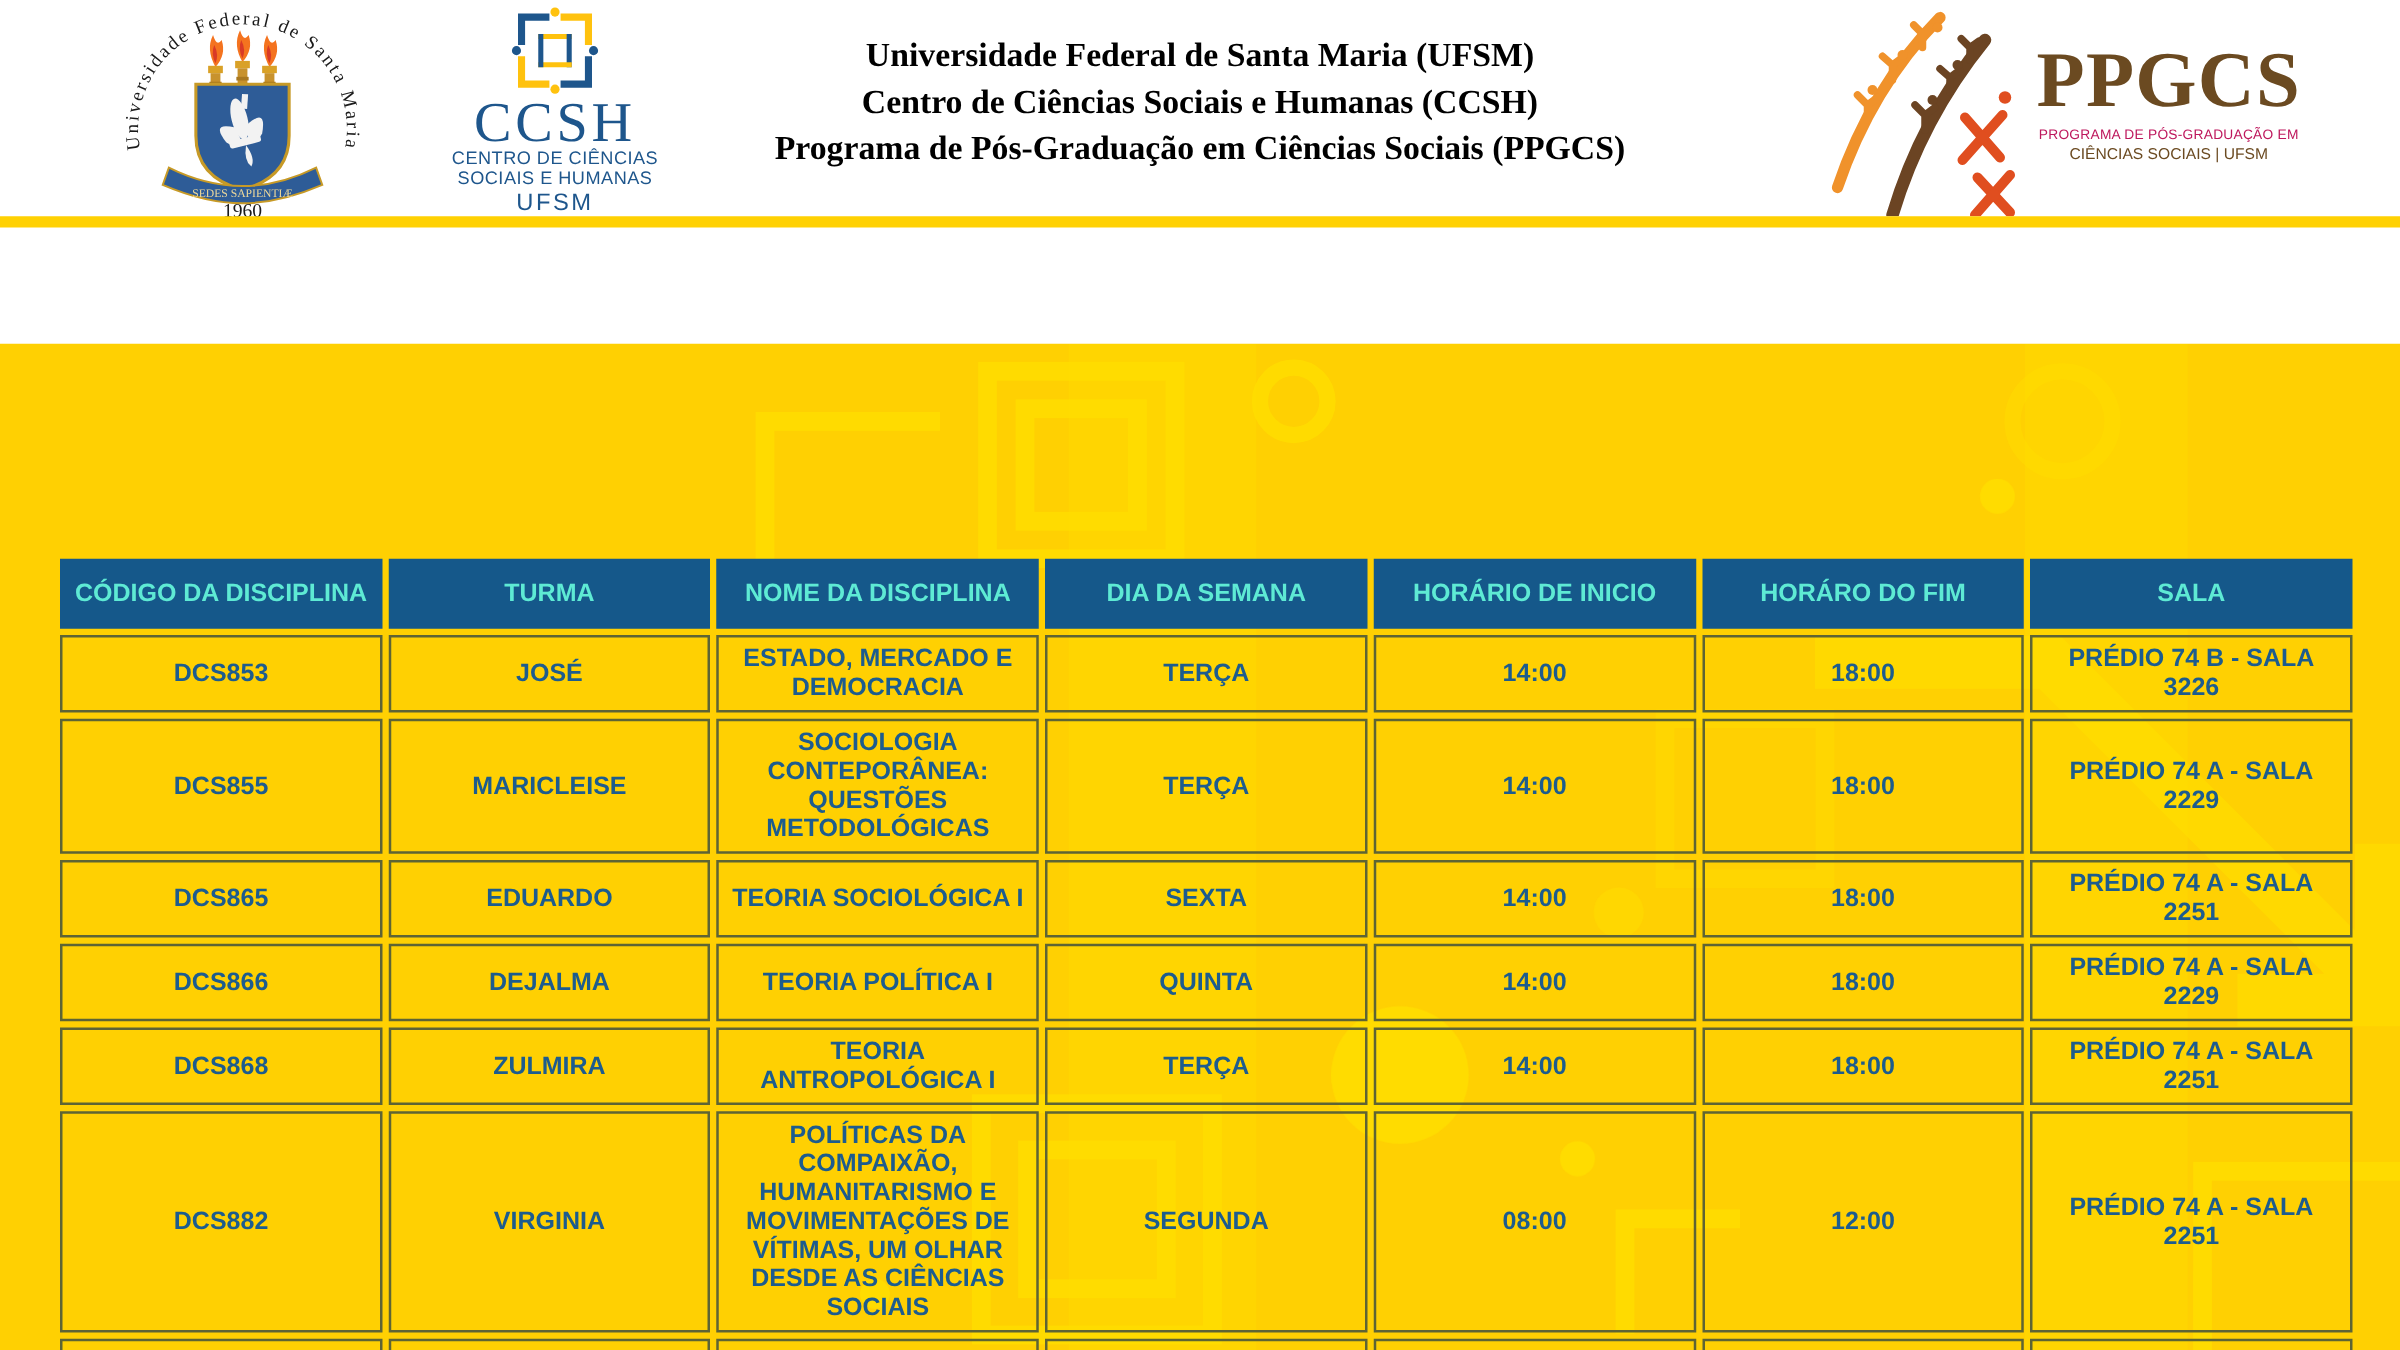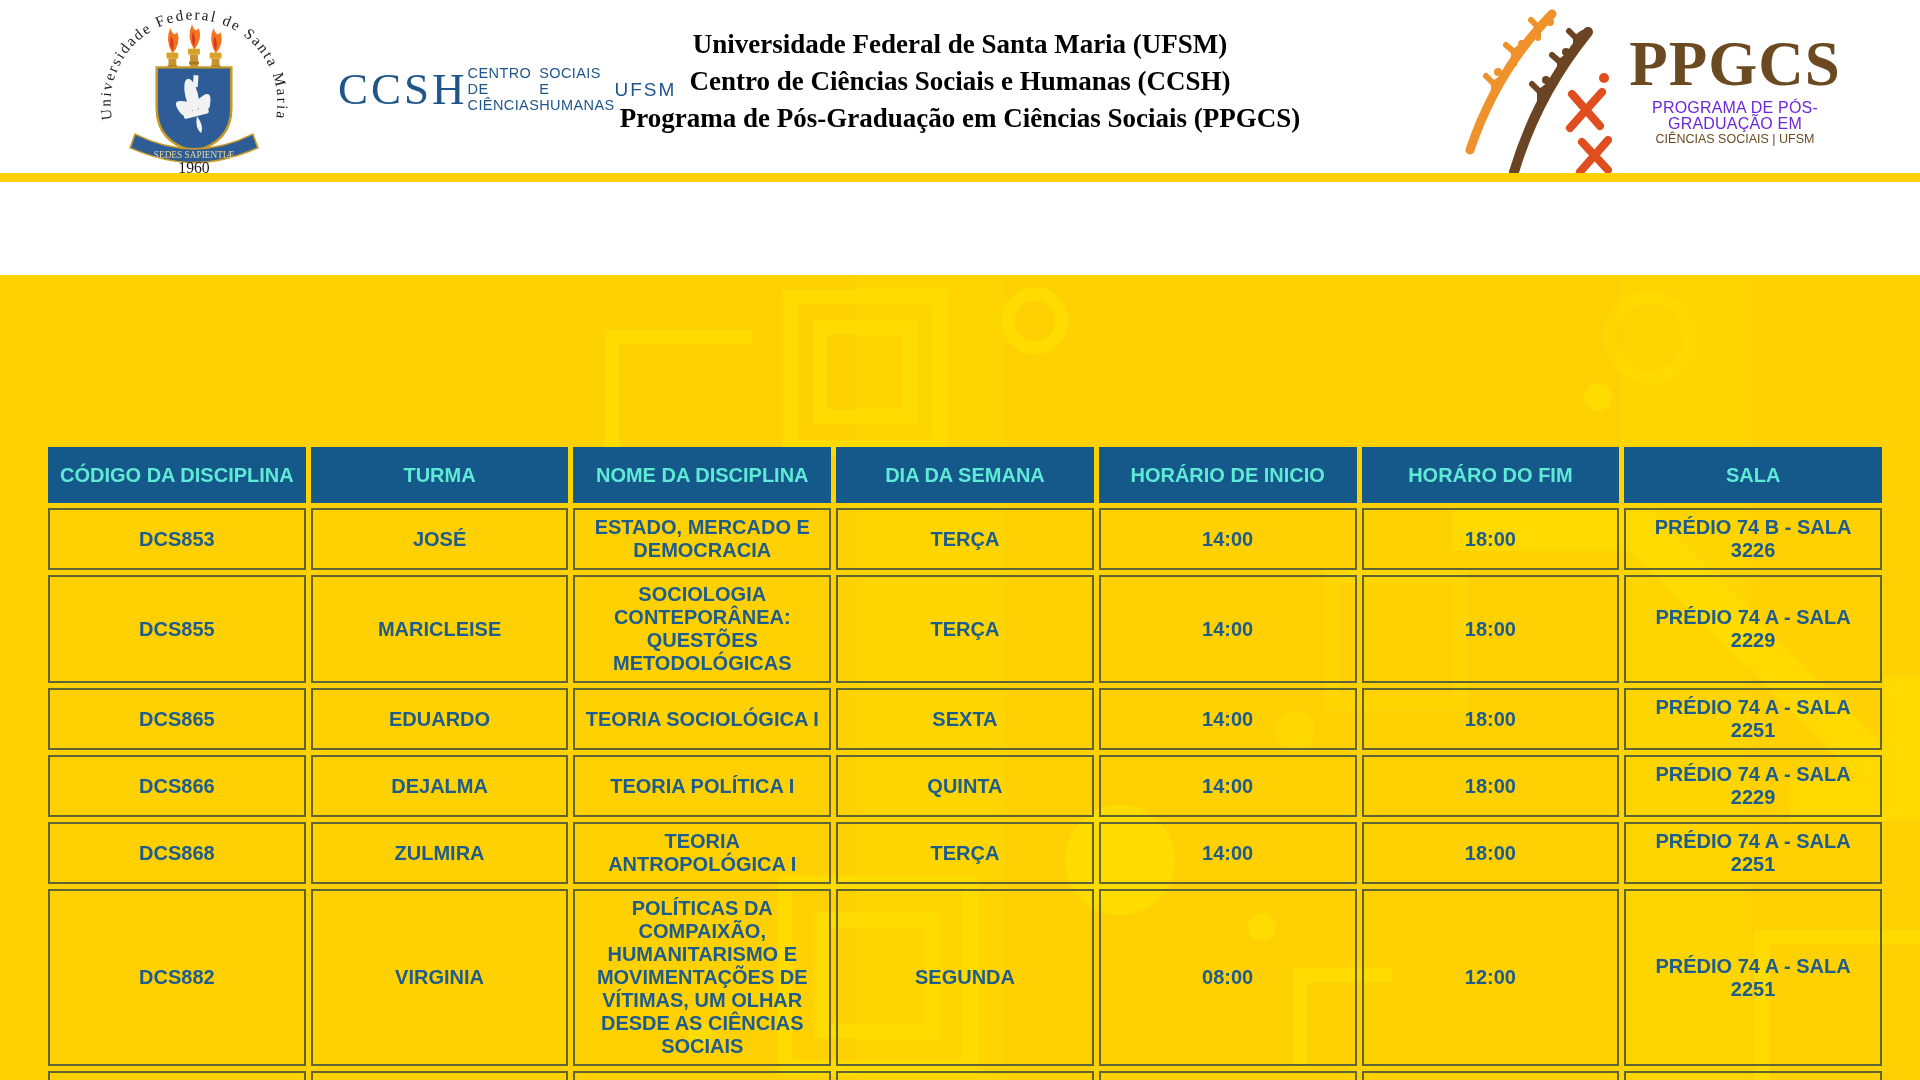--- a/index.html
+++ b/index.html
@@ -2,31 +2,31 @@
 <html><head>
 <meta charset="utf-8">
 <style>
   * { margin:0; padding:0; box-sizing:border-box; }
   html,body { width:1920px; height:1080px; background:#fff; font-family:"Liberation Sans", sans-serif; }
   .page { position:relative; width:1920px; height:1080px; overflow:hidden; background:#fff; }
 
   
   .topbar { position:absolute; left:0; top:0; width:1920px; height:173px; background:#ffffff; }
   .ufsm-seal { position:absolute; left:86px; top:-2px; width:216px; height:178px; }
-  .ccsh-logo { position:absolute; left:338px; top:4px; width:212px; height:170px; display:flex; flex-direction:row; align-items:center; }
+  .ccsh-logo { position:absolute; left:338px; top:4px; width:212px; height:170px; display:flex; flex-direction:column; align-items:center; }
   .ccsh-logo .sym { width:84px; height:84px; }
   .ccsh-acronym { font-family:"Liberation Serif", serif; font-size:45px; line-height:42px; letter-spacing:3px; color:#1E568C; }
   .ccsh-line { font-size:14.5px; line-height:16px; letter-spacing:0.4px; color:#1E568C; }
   .ccsh-ufsm { font-size:19px; line-height:22px; letter-spacing:2px; color:#1E568C; margin-top:1px; }
   .inst-block { position:absolute; left:0; right:0; top:26px; text-align:center; font-family:"Liberation Serif", serif; font-weight:bold; font-size:27px; line-height:37px; color:#000; }
   .ppgcs-logo { position:absolute; left:1452px; top:0; width:420px; height:173px; }
   .ppgcs-tree { position:absolute; left:0; top:0; width:160px; height:173px; }
   .ppgcs-text { position:absolute; left:158px; top:32px; width:250px; text-align:center; color:#6B4A21; }
   .ppgcs-acronym { font-family:"Liberation Serif", serif; font-weight:bold; font-size:63px; line-height:64px; letter-spacing:1px; }
-  .ppgcs-sub1 { font-size:16px; line-height:16px; letter-spacing:0.2px; color:#6d28d9; margin-top:4px; }
+  .ppgcs-sub1 { font-size:11px; line-height:16px; letter-spacing:0.2px; color:#be185d; margin-top:4px; }
   .ppgcs-sub2 { font-size:12.5px; line-height:15px; font-weight:normal; color:#6B4A21; }
 
   .gold-strip { position:absolute; left:0; top:173px; width:1920px; height:9px; background:#FFD103; }
 
   
   .banner { position:absolute; left:0; top:182px; width:1920px; height:93px; background:#15588A; color:#fff;
             font-family:"Liberation Serif", serif; text-align:center; padding-top:13px; }
   .banner .bl { font-size:29px; line-height:35px; letter-spacing:0.5px; }
   .banner span { white-space:pre-wrap; }
   .banner b { font-weight:bold; }

